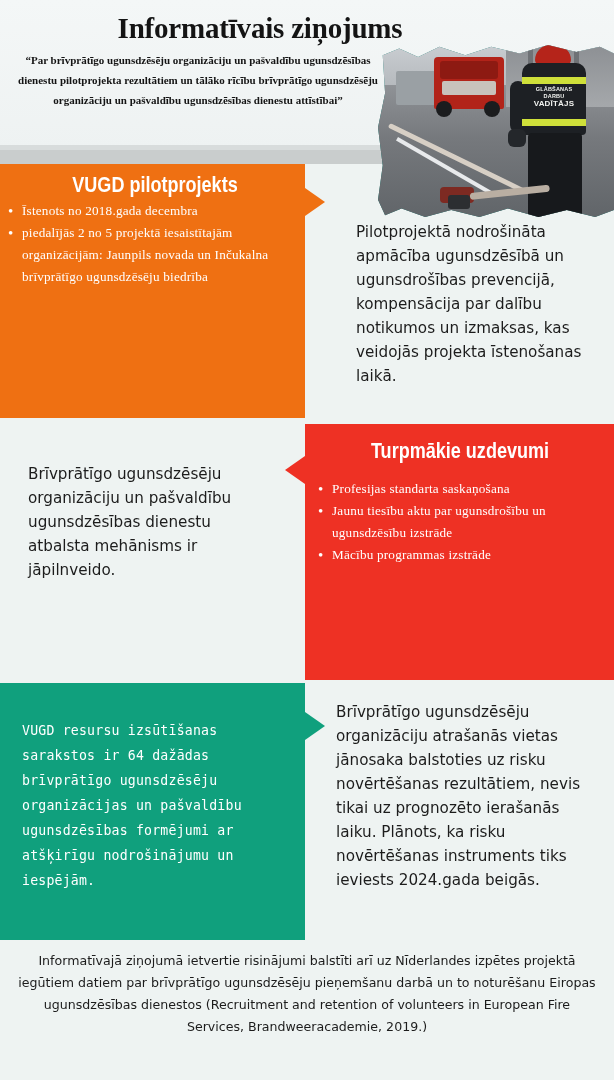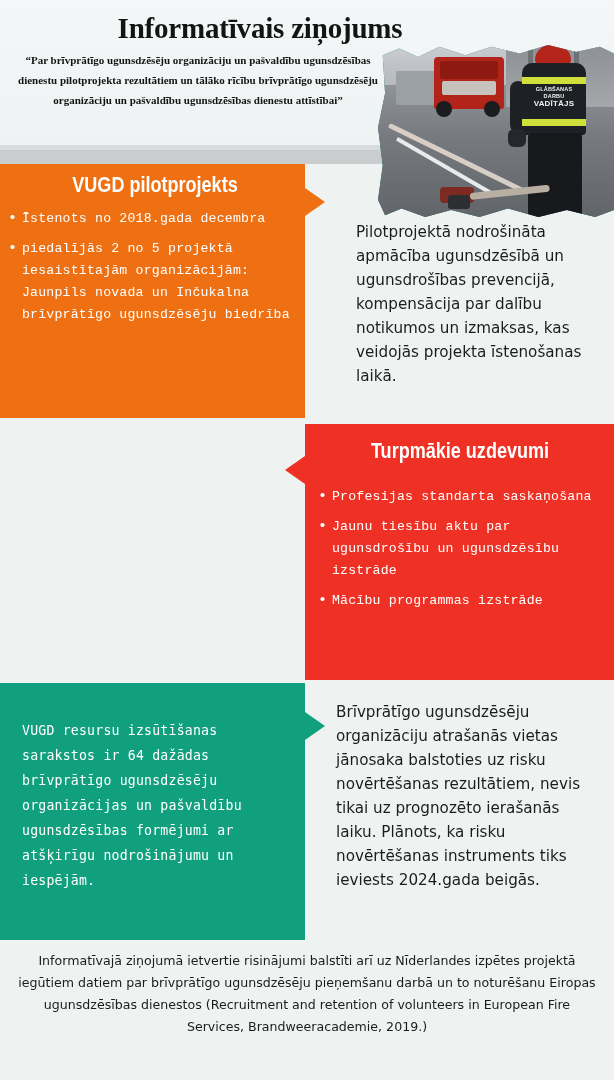--- a/index.html
+++ b/index.html
@@ -151,25 +151,24 @@
   .heading-red    { position:absolute; left:330px; top:438px; width:260px; }
 
   ul.bullets {
     list-style: none;
     position: absolute;
   }
   ul.bullets li {
     position: relative;
     padding-left: 14px;
     color: #ffffff;
-    font-family: Liberation Mono, monospace;
+    font-family: Liberation Serif, serif;
     font-size: 13.2px;
     line-height: 22px;
     letter-spacing: 0.2px;
-    margin-top: 8px;
   }
   ul.bullets li::before {
     content: "•";
     position: absolute;
     left: 0; top: 0;
     font-size: 15px;
   }
   .bullets-orange { left: 8px; top: 200px; width: 292px; }
   .bullets-red    { left: 318px; top: 478px; width: 294px; }
 
@@ -262,20 +261,21 @@
   <div class="body-text text-right-1">Pilotprojektā nodrošināta apmācība ugunsdzēsībā un ugunsdrošības prevencijā, kompensācija par dalību notikumos un izmaksas, kas veidojās projekta īstenošanas laikā.</div>
 
   <div class="panel panel-red"></div>
   <div class="panel-red-tail"></div>
   <div class="panel-heading heading-red">Turpmākie uzdevumi</div>
   <ul class="bullets bullets-red">
     <li>Profesijas standarta saskaņošana</li>
     <li>Jaunu tiesību aktu par ugunsdrošību un ugunsdzēsību izstrāde</li>
     <li>Mācību programmas izstrāde</li>
   </ul>
+  <div class="body-text text-left-1">Brīvprātīgo ugunsdzēsēju organizāciju un pašvaldību ugunsdzēsības dienestu atbalsta mehānisms ir jāpilnveido.</div>
 
   <div class="panel panel-teal"></div>
   <div class="panel-teal-tail"></div>
   <div class="mono-block teal-text">VUGD resursu izsūtīšanas sarakstos ir 64 dažādas brīvprātīgo ugunsdzēsēju organizācijas un pašvaldību ugunsdzēsības formējumi ar atšķirīgu nodrošinājumu un iespējām.</div>
   <div class="body-text text-right-2">Brīvprātīgo ugunsdzēsēju organizāciju atrašanās vietas jānosaka balstoties uz risku novērtēšanas rezultātiem, nevis tikai uz prognozēto ierašanās laiku. Plānots, ka risku novērtēšanas instruments tiks ieviests 2024.gada beigās.</div>
 
   <div class="footer">Informatīvajā ziņojumā ietvertie risinājumi balstīti arī uz Nīderlandes izpētes projektā iegūtiem datiem par brīvprātīgo ugunsdzēsēju pieņemšanu darbā un to noturēšanu Eiropas ugunsdzēsības dienestos (Recruitment and retention of volunteers in European Fire Services, Brandweeracademie, 2019.)</div>
   <div class="bottom-pad"></div>
 
 </div>

